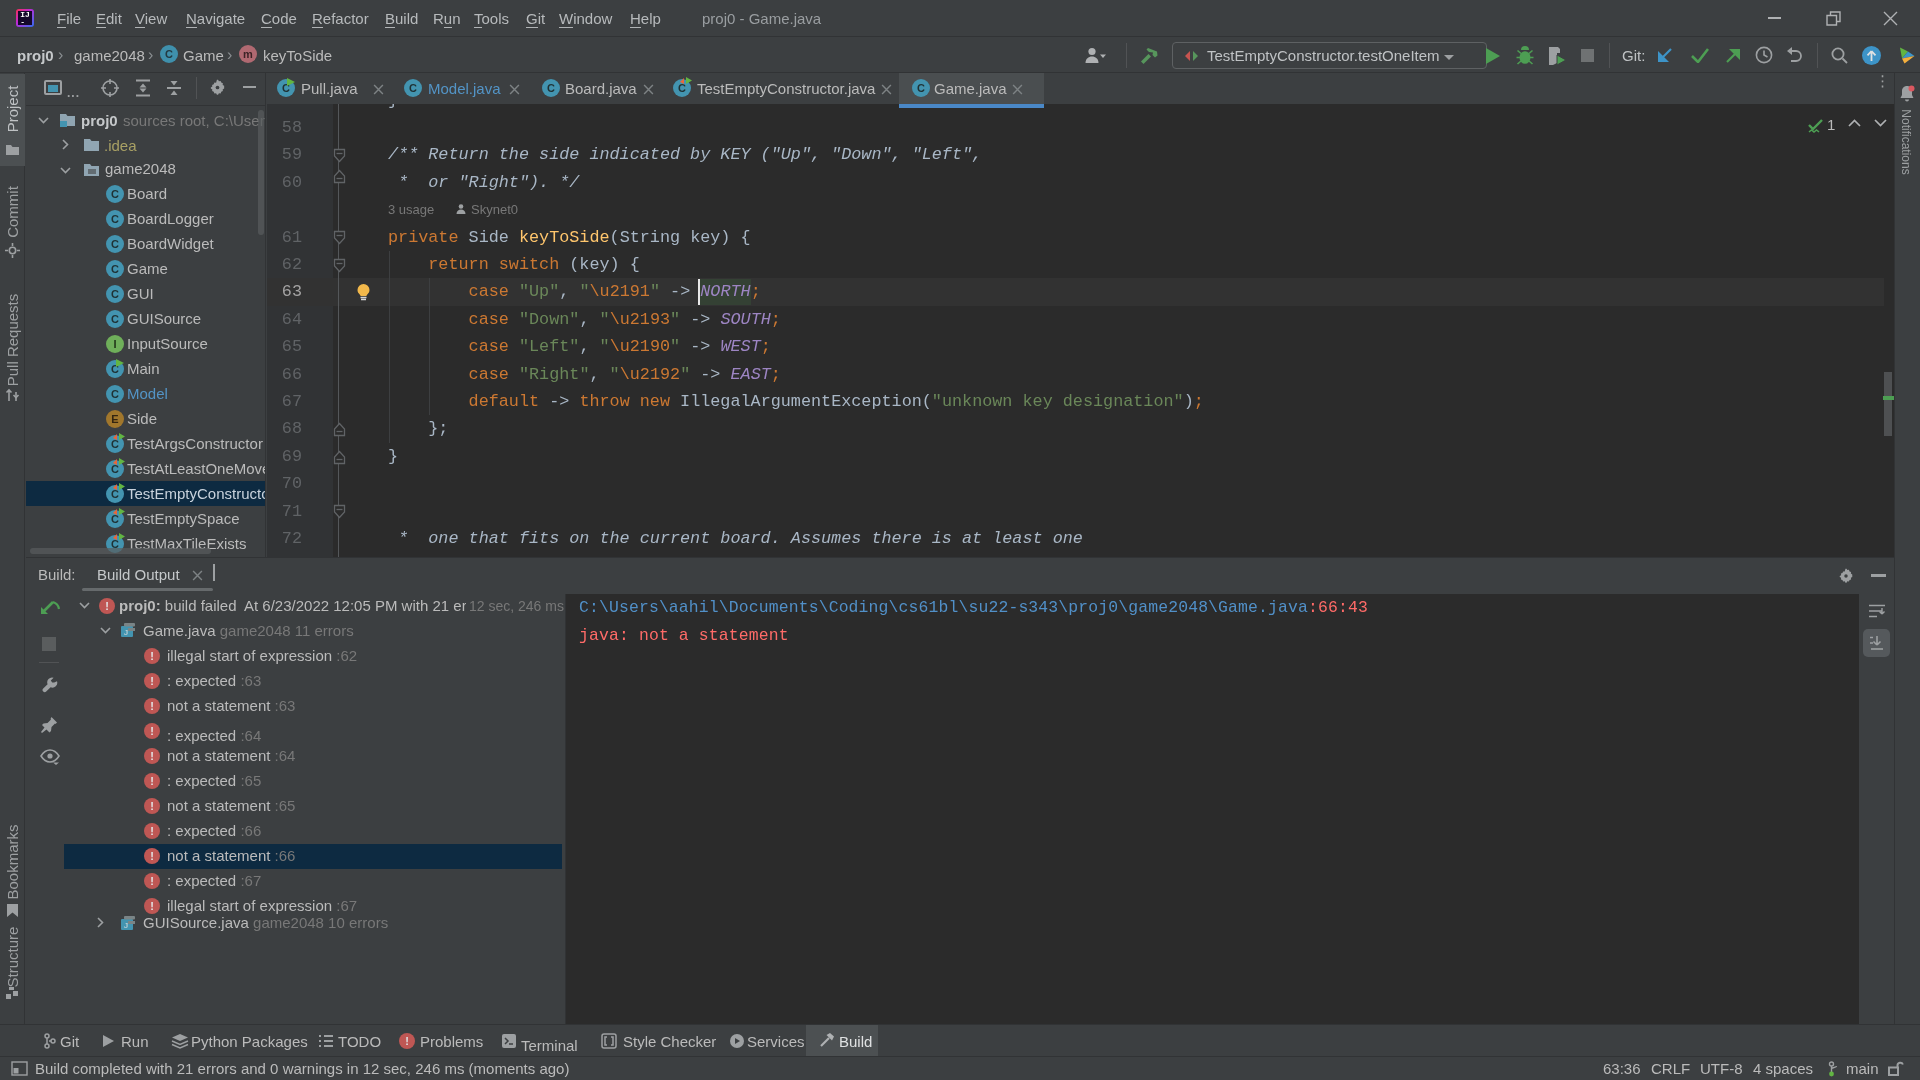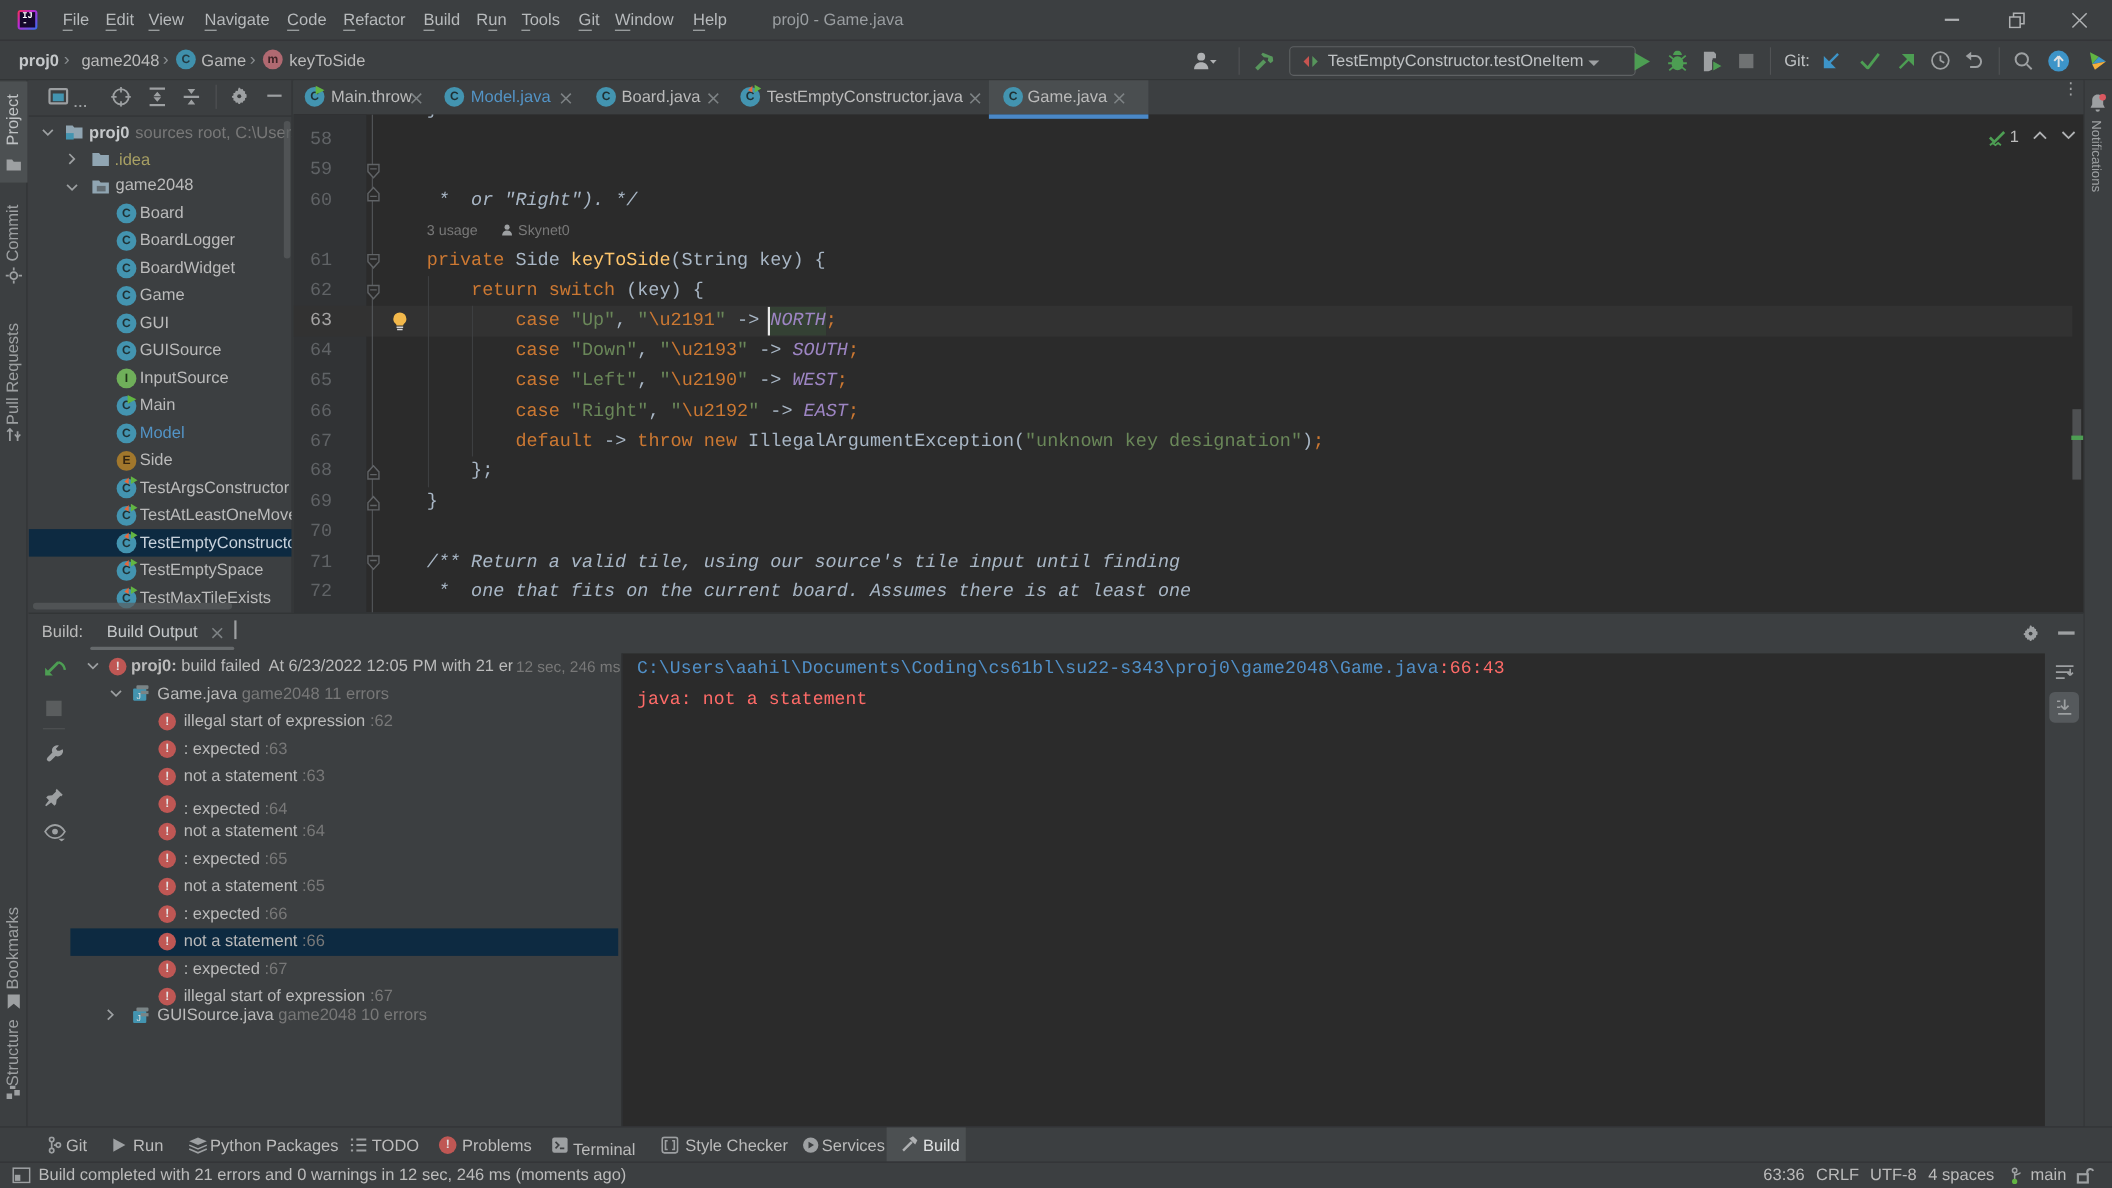--- a/index.html
+++ b/index.html
@@ -273,21 +273,21 @@
   <div class="a" style="left:4px;top:475px;width:181px;height:6px;background:#595c5e;border-radius:3px;opacity:.7"></div>
 </div>
 
 <div class="a" id="tabbar" style="left:267px;top:73px;width:1627px;height:31px;background:#3c3f41">
   <div class="a" style="left:632px;top:0;width:145px;height:31px;background:#4a4e50"></div>
   <div class="a" style="left:632px;top:31px;width:145px;height:4px;background:#4a88c7;z-index:5"></div>
   <div class="a ci" style="left:10px;top:6px">C</div>
     <svg class="a" style="left:19px;top:4px" width="10" height="10" viewBox="0 0 10 10">
       <path d="M1 1l8 4-8 4z" fill="#62b543"></path>
     </svg>
-  <div class="a" style="left:34px;top:7px">Main.throw</div>
+  <div class="a" style="left:34px;top:7px">Pull.java</div>
   <svg class="a" style="left:106px;top:11px" width="11" height="11" viewBox="0 0 10 10">
       <path d="M1 1l8 8M9 1L1 9" stroke="#7d8284" stroke-width="1.3"></path>
     </svg>
   <div class="a ci" style="left:137px;top:6px">C</div>
   <div class="a" style="left:161px;top:7px;color:#5394c6">Model.java</div>
   <svg class="a" style="left:242px;top:11px" width="11" height="11" viewBox="0 0 10 10">
       <path d="M1 1l8 8M9 1L1 9" stroke="#7d8284" stroke-width="1.3"></path>
     </svg>
   <div class="a ci" style="left:275px;top:6px">C</div>
   <div class="a" style="left:298px;top:7px">Board.java</div>
@@ -333,37 +333,37 @@
   <div class="ln" style="top:284px">67</div>
   <div class="ln" style="top:311.4px">68</div>
   <div class="ln" style="top:338.8px">69</div>
   <div class="ln" style="top:366.2px">70</div>
   <div class="ln" style="top:393.6px">71</div>
   <div class="ln" style="top:421px">72</div>
 
   <div class="a" style="left:433px;top:175px;width:51px;height:26px;background:#344134"></div>
   <div class="a" style="left:431px;top:175px;width:2px;height:26px;background:#e8e8e8"></div>
   <pre class="cl" style="top:-17.4px">}</pre>
+  <pre class="cl cm" style="top:37.4px">/** Return the side indicated by KEY ("Up", "Down", "Left",</pre>
   <pre class="cl cm" style="top:64.8px"> *  or "Right"). */</pre>
   <div class="a" style="left:121px;top:98px;font-size:13px;color:#787878">3 usage</div>
   <svg class="a" style="left:188px;top:99px" width="12" height="12" viewBox="0 0 12 12">
       <circle cx="6" cy="3.5" r="2.3" fill="#9da0a2"></circle>
       <path d="M1.5 11c0-2.8 2-4.5 4.5-4.5s4.5 1.7 4.5 4.5z" fill="#9da0a2"></path>
     </svg>
   <div class="a" style="left:204px;top:98px;font-size:13px;color:#787878">Skynet0</div>
   <pre class="cl" style="top:119.6px"><span class="kw">private</span> Side <span style="color:#ffc66d">keyToSide</span>(String key) {</pre>
   <pre class="cl" style="top:147px">    <span class="kw">return switch</span> (key) {</pre>
   <pre class="cl" style="top:174.4px">        <span class="kw">case</span> <span class="st">"Up"</span>, <span class="st">"</span><span class="kw">\u2191</span><span class="st">"</span> -&gt; <span class="cn">NORTH</span><span class="kw">;</span></pre>
   <pre class="cl" style="top:201.8px">        <span class="kw">case</span> <span class="st">"Down"</span>, <span class="st">"</span><span class="kw">\u2193</span><span class="st">"</span> -&gt; <span class="cn">SOUTH</span><span class="kw">;</span></pre>
   <pre class="cl" style="top:229.2px">        <span class="kw">case</span> <span class="st">"Left"</span>, <span class="st">"</span><span class="kw">\u2190</span><span class="st">"</span> -&gt; <span class="cn">WEST</span><span class="kw">;</span></pre>
   <pre class="cl" style="top:256.6px">        <span class="kw">case</span> <span class="st">"Right"</span>, <span class="st">"</span><span class="kw">\u2192</span><span class="st">"</span> -&gt; <span class="cn">EAST</span><span class="kw">;</span></pre>
   <pre class="cl" style="top:284px">        <span class="kw">default</span> -&gt; <span class="kw">throw new</span> IllegalArgumentException(<span class="st">"unknown key designation"</span>)<span class="kw">;</span></pre>
   <pre class="cl" style="top:311.4px">    };</pre>
   <pre class="cl" style="top:338.8px">}</pre>
-  <pre class="cl cm" style="top:393.6px">/** Return a valid tile, using our source's tile input until finding</pre>
   <pre class="cl cm" style="top:421px"> *  one that fits on the current board. Assumes there is at least one</pre>
 
   <svg class="a" style="left:88px;top:179px" width="17" height="18" viewBox="0 0 17 18">
       <path d="M8.5 1a6 6 0 0 1 6 6c0 2.2-1.2 3.4-2.2 4.4-.6.6-.8 1-.8 1.6H5.5c0-.6-.2-1-.8-1.6C3.7 10.4 2.5 9.2 2.5 7a6 6 0 0 1 6-6z" fill="#f2b84b"></path>
       <path d="M5.5 14.5h6M6 16.5h5" stroke="#d5d5d5" stroke-width="1.3"></path>
     </svg>
 
   <style>.fm{position:absolute;left:66px}</style>
   <svg class="fm" style="top:44px" width="13" height="15" viewBox="0 0 13 15">
       <path d="M1.5 1.5h10v6.5l-5 5.5-5-5.5z" fill="#2b2b2b" stroke="#606366" stroke-width="1.3"></path>

